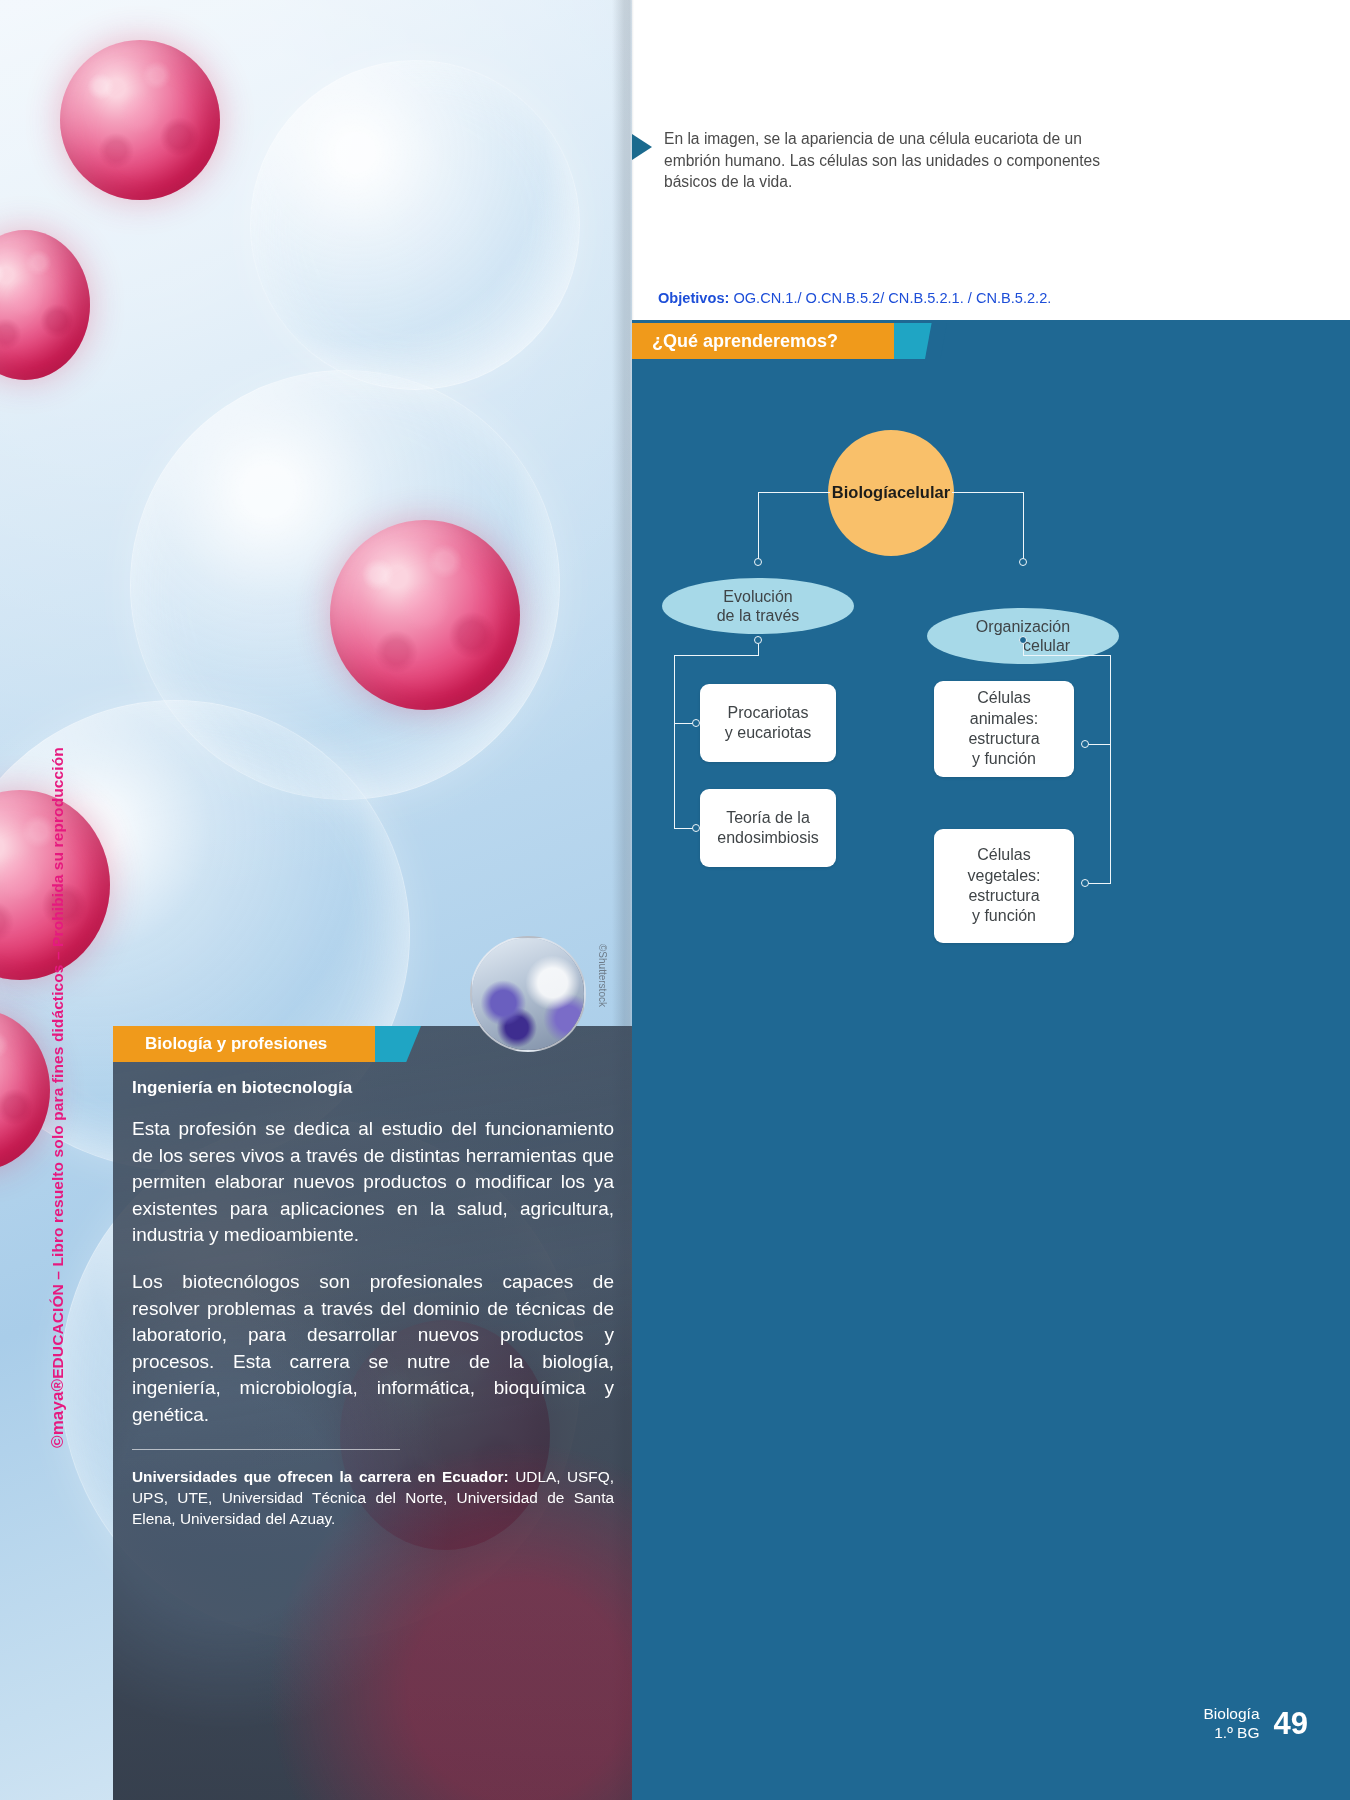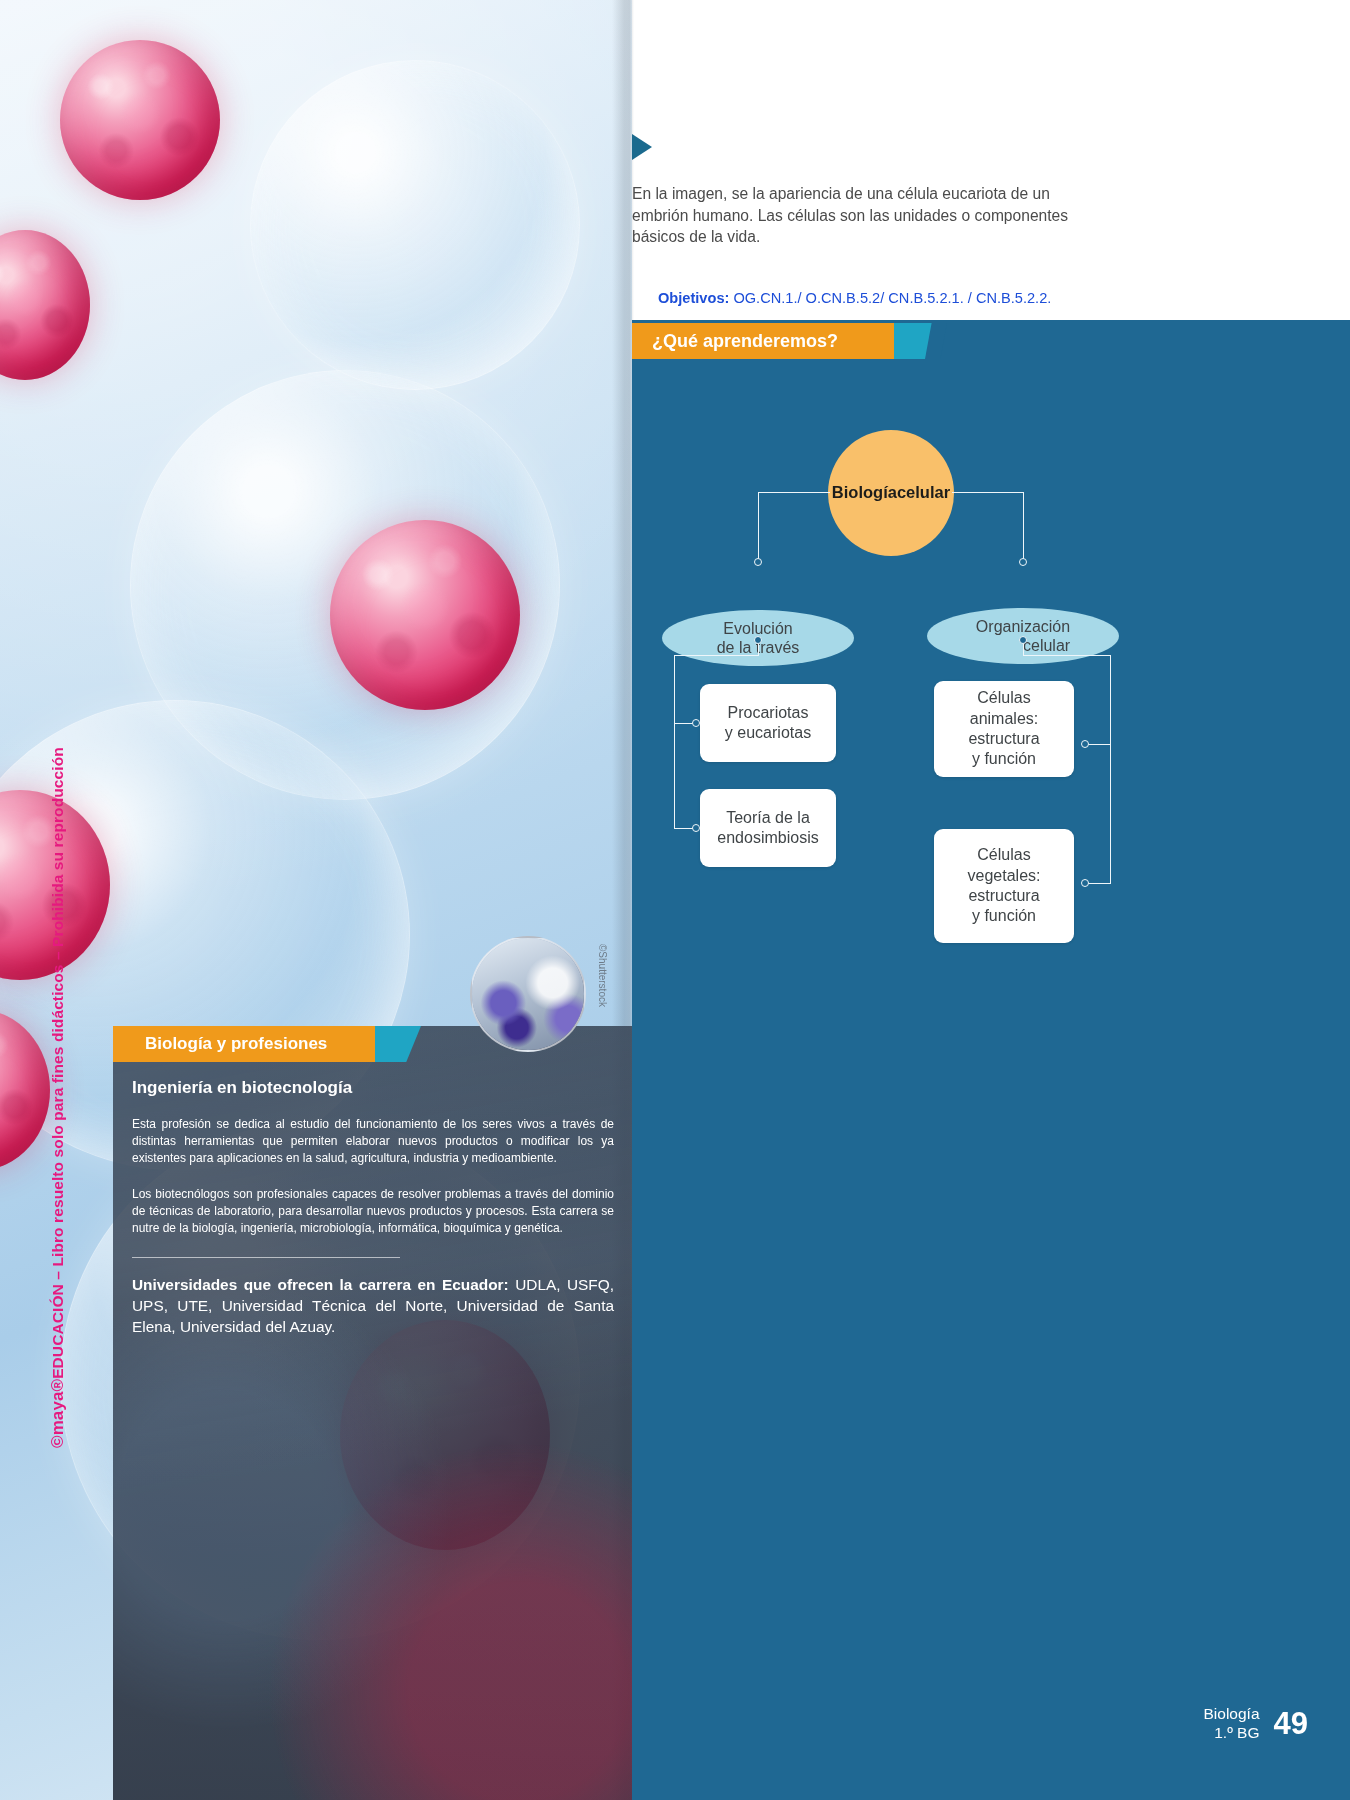--- a/index.html
+++ b/index.html
@@ -51,21 +51,21 @@
   .vert-credit .brandmark { font-size: 17px; font-weight: 700; }
 
   
   .right-col { position: absolute; left: 632px; top: 0; width: 718px; height: 1800px; background:#ffffff; }
   .gutter-shadow {
     position:absolute; left:612px; top:0; width:22px; height:1800px;
     background: linear-gradient(90deg, rgba(60,70,80,0) 0%, rgba(60,70,80,.18) 55%, rgba(120,130,140,.30) 80%, rgba(255,255,255,0) 100%);
   }
 
   
-  .caption-wrap { position:absolute; left:632px; top:128px; width:500px; display:flex; gap:23px;flex-direction:column; }
+  .caption-wrap { position:absolute; left:632px; top:128px; width:500px; display:flex; gap:12px; }
   .tri {
     width:0; height:0; margin-top:6px; flex:0 0 auto;
     border-top: 13px solid transparent; border-bottom: 13px solid transparent;
     border-left: 20px solid #1b6a8e;
   }
   .caption-text { font-size:15.6px; line-height:1.38; color:#4b4b4b; width:448px; }
 
   
   .objetivos {
     position:absolute; left:658px; top:290px; font-size:14.6px; color:#1d4ed8; white-space:nowrap;
@@ -94,21 +94,21 @@
   .node-circle {
     position:absolute; left:828px; top:430px; width:126px; height:126px; border-radius:50%;
     background:#f9c06a; display:flex; align-items:center; justify-content:center; text-align:center;
     color:#1d1d1b; font-size:16.5px; font-weight:700; line-height:1.18;
   }
   .ellipse {
     position:absolute; border-radius:50%;
     background:#a7d9e8; display:flex; align-items:center; justify-content:center; text-align:center;
     color:#3f4447; font-size:16px; line-height:1.2;
   }
-  .ell-left  { left:662px; top:610px; width:192px; height:56px; }
+  .ell-left  { left:662px; top:578px; width:192px; height:56px; }
   .ell-right { left:927px; top:608px; width:192px; height:56px;text-align:right; }
 
   .wbox {
     position:absolute; background:#ffffff; border-radius:9px;
     display:flex; align-items:center; justify-content:center; text-align:center;
     color:#3f4447; font-size:16px; line-height:1.28; padding:6px;
     box-shadow:0 1px 3px rgba(0,0,0,.12);
   }
   .box-a { left:700px; top:684px; width:136px; height:78px; }
   .box-b { left:700px; top:789px; width:136px; height:78px; }
@@ -161,21 +161,21 @@
       radial-gradient(circle at 86% 72%, #7a6cc8 0 10%, transparent 20%),
       linear-gradient(160deg, #e4ecf4 0%, #b9c7d8 40%, #7d8da5 100%);
   }
   .shutter-credit {
     position:absolute; left:608px; top:944px; transform-origin:left top; transform:rotate(90deg);
     color:#6d7b88; font-size:10px; white-space:nowrap; z-index:6;
   }
 
   .prof-body { position:absolute; left:132px; top:1078px; width:482px; z-index:5; color:#ffffff; }
   .prof-h3 { font-size:17px; font-weight:700; margin-bottom:18px; }
-  .prof-p  { font-size:12px; line-height:1.40; text-align:justify; margin-bottom:20px; }
+  .prof-p  { font-size:19px; line-height:1.40; text-align:justify; margin-bottom:20px; }
   .prof-rule { width:268px; height:1px; background:rgba(255,255,255,.6); margin:8px 0 16px 0; }
   .prof-univ { font-size:15.4px; line-height:1.38; text-align:justify; }
   .prof-univ b { font-weight:700; }
 
   
   .footer { position:absolute; right:42px; bottom:58px; display:flex; align-items:center; gap:14px; z-index:8; }
   .footer-label { color:#ffffff; font-size:15.5px; line-height:1.18; text-align:right; }
   .footer-page { color:#ffffff; font-size:31px; font-weight:700; }
 </style>
 </head>

